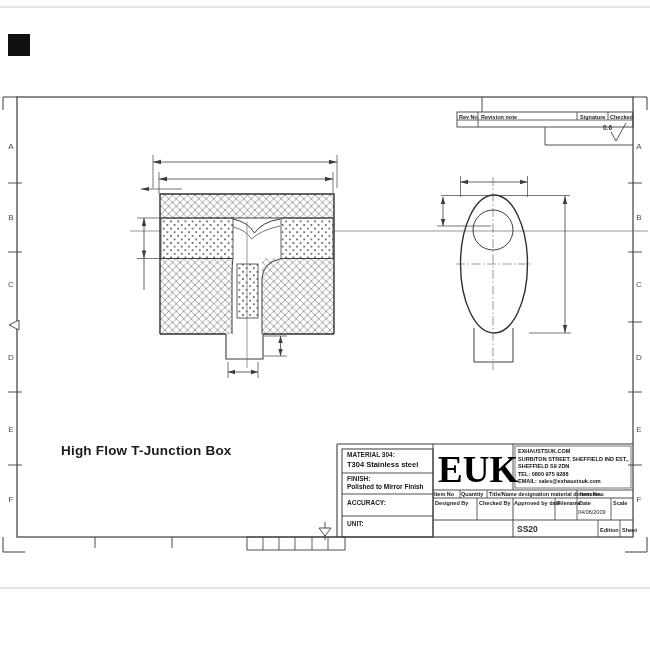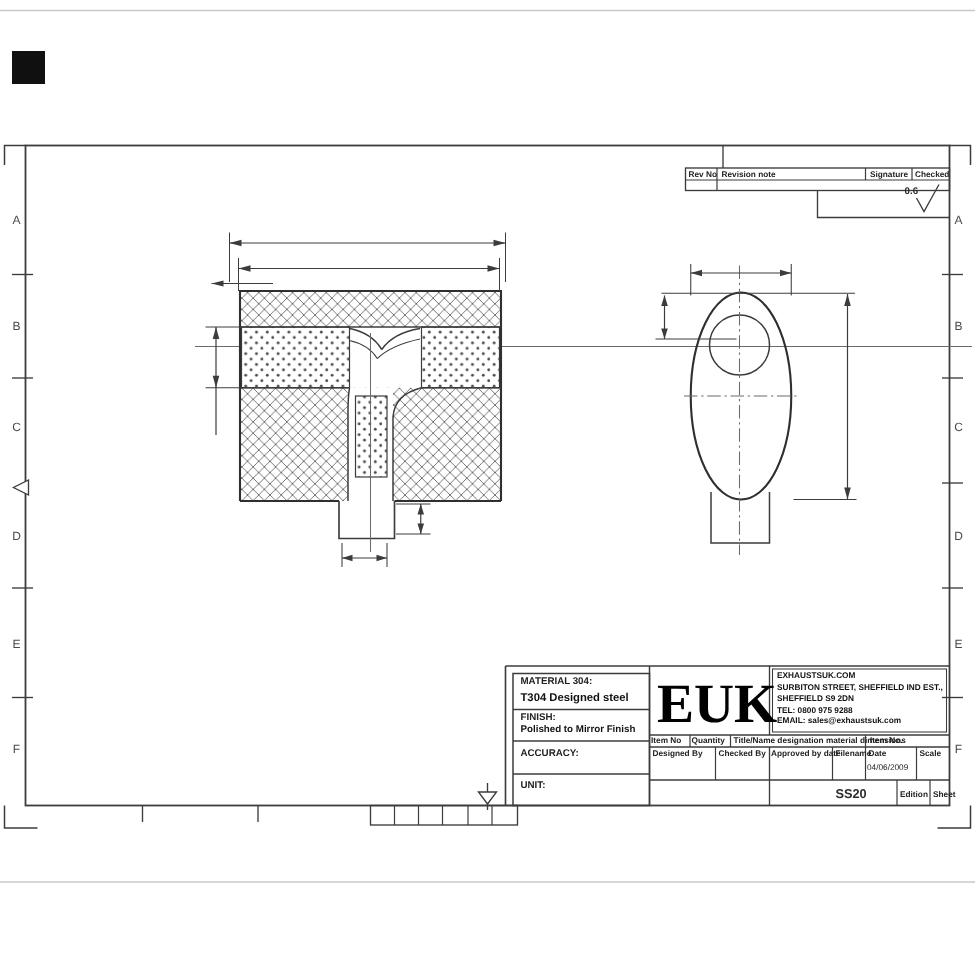--- a/index.html
+++ b/index.html
@@ -207,20 +207,21 @@
 
         <line x1="565" y1="196" x2="565" y2="333" stroke-width="0.8"></line>
         <polygon points="565,196 562.8,204 567.2,204" stroke="none"></polygon>
         <polygon points="565,333 562.8,325 567.2,325" stroke="none"></polygon>
         <line x1="529" y1="333" x2="571" y2="333" stroke-width="0.7"></line>
       </g>
     </g>
   </svg>
 
   <div class="txt main-title" style="left:61px;top:443px;">
+    <div>High Flow T-Junction Box</div>
   </div>
 
   <div class="txt zone" style="left:6px;top:142px;">A</div>
   <div class="txt zone" style="left:6px;top:213px;">B</div>
   <div class="txt zone" style="left:6px;top:280px;">C</div>
   <div class="txt zone" style="left:6px;top:353px;">D</div>
   <div class="txt zone" style="left:6px;top:425px;">E</div>
   <div class="txt zone" style="left:6px;top:495px;">F</div>
 
   <div class="txt zone" style="left:634px;top:142px;">A</div>
@@ -230,21 +231,21 @@
   <div class="txt zone" style="left:634px;top:425px;">E</div>
   <div class="txt zone" style="left:634px;top:495px;">F</div>
 
   <div class="txt tiny" style="left:459px;top:113.5px;">Rev No</div>
   <div class="txt tiny" style="left:481px;top:113.5px;">Revision note</div>
   <div class="txt tiny" style="left:580px;top:113.5px;">Signature</div>
   <div class="txt tiny" style="left:610px;top:113.5px;">Checked</div>
   <div class="txt" style="left:603px;top:124px;font-size:6.5px;font-weight:bold;">0.6</div>
 
   <div class="txt tb-label" style="left:347px;top:451px;">MATERIAL 304:</div>
-  <div class="txt tb-value" style="left:347px;top:460px;">T304 Designed steel</div>
+  <div class="txt tb-value" style="left:347px;top:460px;">T304 Stainless steel</div>
   <div class="txt tb-label" style="left:347px;top:475px;">FINISH:</div>
   <div class="txt finish-val" style="left:347px;top:483px;">Polished to Mirror Finish</div>
   <div class="txt tb-label" style="left:347px;top:499px;">ACCURACY:</div>
   <div class="txt tb-label" style="left:347px;top:520px;">UNIT:</div>
 
   <div class="txt logo" style="left:438px;top:448px;">EUK</div>
 
   <div class="txt company" style="left:518px;top:448px;">
     <div>EXHAUSTSUK.COM</div>
     <div>SURBITON STREET, SHEFFIELD IND EST.,</div>
@@ -259,17 +260,17 @@
   <div class="txt tiny" style="left:580px;top:491px;">Item No.</div>
 
   <div class="txt tiny" style="left:435px;top:500px;">Designed By</div>
   <div class="txt tiny" style="left:479px;top:500px;">Checked By</div>
   <div class="txt tiny" style="left:514px;top:500px;">Approved by date</div>
   <div class="txt tiny" style="left:557px;top:500px;">Filename</div>
   <div class="txt tiny" style="left:579px;top:500px;">Date</div>
   <div class="txt tiny" style="left:613px;top:500px;">Scale</div>
   <div class="txt" style="left:578px;top:509px;font-size:5.5px;color:#222;">04/06/2009</div>
 
-  <div class="txt" style="left:517px;top:524px;font-size:8.5px;font-weight:bold;margin-left:40px;">SS20</div>
+  <div class="txt" style="left:517px;top:524px;font-size:8.5px;font-weight:bold;">SS20</div>
   <div class="txt tiny" style="left:600px;top:527px;">Edition</div>
   <div class="txt tiny" style="left:622px;top:527px;">Sheet</div>
 
 </div>
 
 </body></html>

